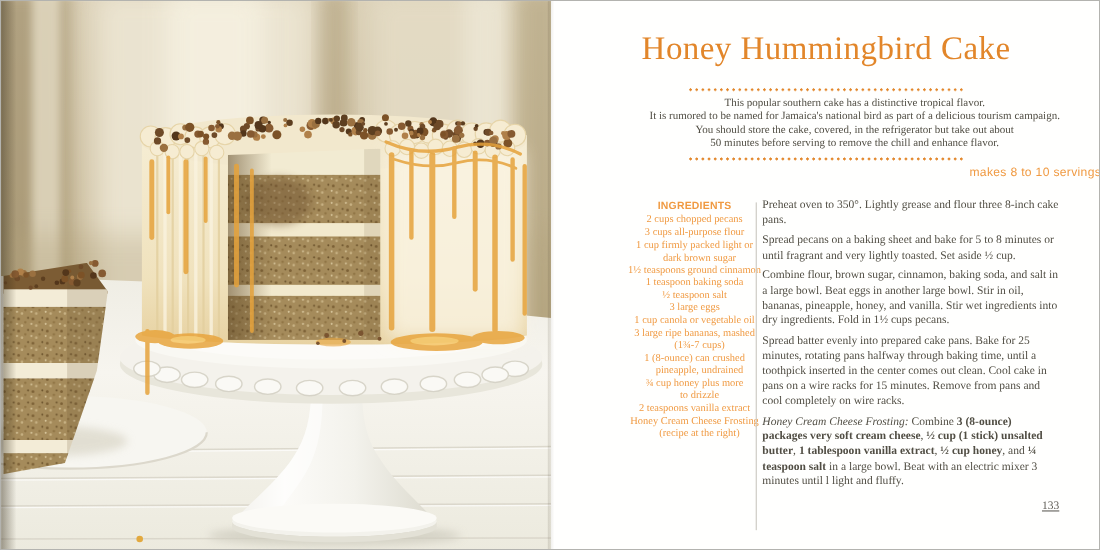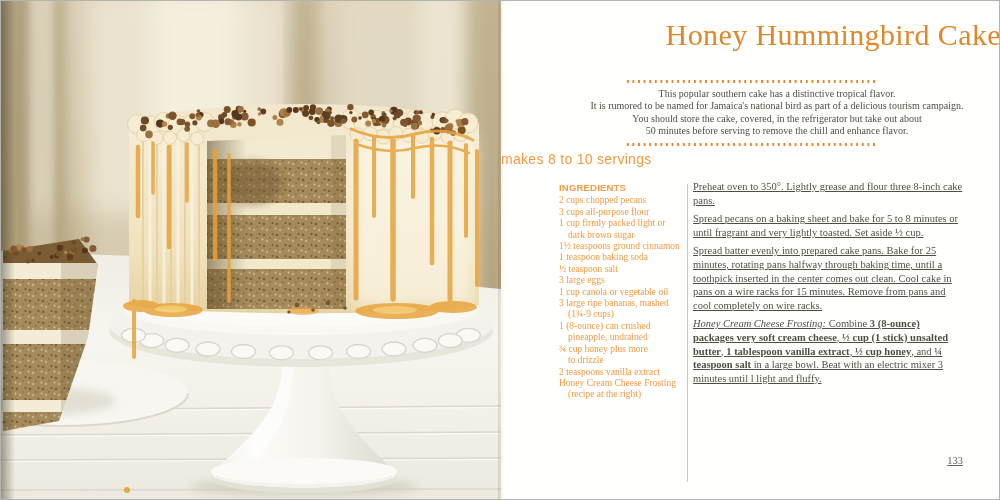--- a/index.html
+++ b/index.html
@@ -8,45 +8,45 @@
     border:1px solid #b3b3af;overflow:hidden;display:flex;
     font-family:"Liberation Serif",serif;background:#ffffff;
   }
   .page-left{position:relative;width:500px;height:500px;flex:0 0 500px;}
   .page-left svg{display:block;}
   .gutter{position:absolute;left:497px;top:0;width:6px;height:500px;
     background:linear-gradient(90deg,rgba(60,50,30,.14),rgba(60,50,30,0));pointer-events:none;}
   .page-right{position:relative;width:500px;height:500px;flex:0 0 500px;background:#fffffe;}
 
   .title{
-    position:absolute;top:18px;left:0;width:500px;margin:0;text-align:right;
+    position:absolute;top:28px;left:0;width:500px;margin:0;text-align:center;
     font-family:"Liberation Serif",serif;font-weight:400;font-size:30px;line-height:1.05;
     color:var(--accent,#e2862a);letter-spacing:.4px;
   }
   .dotted{
     position:absolute;left:50%;transform:translateX(-50%);width:252px;height:3px;
     background-image:radial-gradient(circle,var(--accent,#e2862a) 1.1px,rgba(0,0,0,0) 1.3px);
     background-size:5.6px 3px;background-repeat:repeat-x;background-position:0 50%;
   }
   .d1{top:79px;} .d2{top:142px;}
   .intro{position:absolute;top:87px;left:0;width:552px;text-align:center;
     font-size:10px;line-height:12.4px;color:var(--body,#514e44);}
-  .yield{position:absolute;top:150px;left:0;width:500px;text-align:left;
-    font-family:"Liberation Sans",sans-serif;font-size:14px;letter-spacing:.3px;
+  .yield{position:absolute;top:150px;left:0;width:500px;text-align:right;
+    font-family:"Liberation Sans",sans-serif;font-size:11px;letter-spacing:.3px;
     color:var(--ing,#f09a42);}
-  .ingredients{position:absolute;left:58px;top:181px;color:var(--ing,#f09a42);
-    font-size:9.5px;line-height:11.4px;white-space:nowrap;}
+  .ingredients{position:absolute;left:70px;top:181px;color:var(--ing,#f09a42);
+    font-size:9.5px;line-height:11.4px;white-space:nowrap;text-align:center;}
   .ing-header{font-family:"Liberation Sans",sans-serif;font-weight:700;font-size:9.5px;
     letter-spacing:.2px;margin-bottom:2px;color:var(--ing,#f09a42);}
   .ing-line.indent{padding-left:9px;}
   .vdivider{position:absolute;left:186px;top:183px;width:1px;height:298px;
     background:var(--div,#cac8c0);}
   .directions{position:absolute;left:192px;top:179px;width:286px;
     font-size:10.5px;line-height:13.6px;color:var(--body,#514e44);}
-  .directions p{margin:0 16px 5px 0;text-decoration:underline;}
+  .directions p{margin:0 16px 5px 0;}
   .seg-bold{font-weight:700;}
   .seg-italic{font-style:italic;}
   .pagenum{position:absolute;top:454px;left:412px;width:50px;text-align:right;
     font-size:10.5px;color:#63605a;text-decoration:underline;}
 </style>
 </head>
 <body>
 
 <div class="shot">
 
@@ -462,34 +462,35 @@
           <div class="ing-line">2 cups chopped pecans</div>
           <div class="ing-line">3 cups all-purpose flour</div>
           <div class="ing-line">1 cup firmly packed light or</div>
           <div class="ing-line indent">dark brown sugar</div>
           <div class="ing-line">1½ teaspoons ground cinnamon</div>
           <div class="ing-line">1 teaspoon baking soda</div>
           <div class="ing-line">½ teaspoon salt</div>
           <div class="ing-line">3 large eggs</div>
           <div class="ing-line">1 cup canola or vegetable oil</div>
           <div class="ing-line">3 large ripe bananas, mashed</div>
-          <div class="ing-line indent">(1¾-9 cups)</div>
+          <div class="ing-line indent">(1¾-7 cups)</div>
           <div class="ing-line">1 (8-ounce) can crushed</div>
           <div class="ing-line indent">pineapple, undrained</div>
           <div class="ing-line">¾ cup honey plus more</div>
           <div class="ing-line indent">to drizzle</div>
           <div class="ing-line">2 teaspoons vanilla extract</div>
           <div class="ing-line">Honey Cream Cheese Frosting</div>
           <div class="ing-line indent">(recipe at the right)</div>
         </div>
     </div>
     <div class="vdivider"></div>
     <div class="directions" id="directions">
         <p>Preheat oven to 350°. Lightly grease and flour three 8-inch cake pans.</p>
         <p>Spread pecans on a baking sheet and bake for 5 to 8 minutes or until fragrant and very lightly toasted. Set aside ½ cup.</p>
+        <p>Combine flour, brown sugar, cinnamon, baking soda, and salt in a large bowl. Beat eggs in another large bowl. Stir in oil, bananas, pineapple, honey, and vanilla. Stir wet ingredients into dry ingredients. Fold in 1½ cups pecans.</p>
         <p>Spread batter evenly into prepared cake pans. Bake for 25 minutes, rotating pans halfway through baking time, until a toothpick inserted in the center comes out clean. Cool cake in pans on a wire racks for 15 minutes. Remove from pans and cool completely on wire racks.</p>
         <p><span class="seg-italic">Honey Cream Cheese Frosting:</span><span class=""> Combine </span><span class="seg-bold">3 (8-ounce) packages very soft cream cheese</span><span class="">, </span><span class="seg-bold">½ cup (1 stick) unsalted butter</span><span class="">, </span><span class="seg-bold">1 tablespoon vanilla extract</span><span class="">, </span><span class="seg-bold">½ cup honey</span><span class="">, and </span><span class="seg-bold">¼ teaspoon salt</span><span class=""> in a large bowl. Beat with an electric mixer 3 minutes until l light and fluffy.</span></p>
       </div>
     <div class="pagenum">133</div>
   </div>
 
   <div class="gutter"></div>
 </div>
 
 </body></html>

